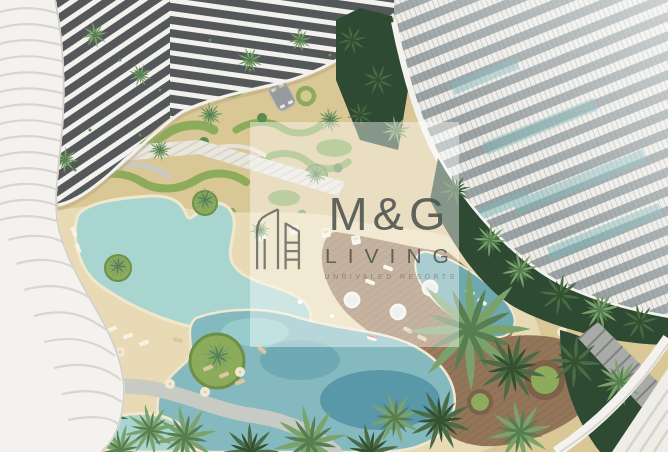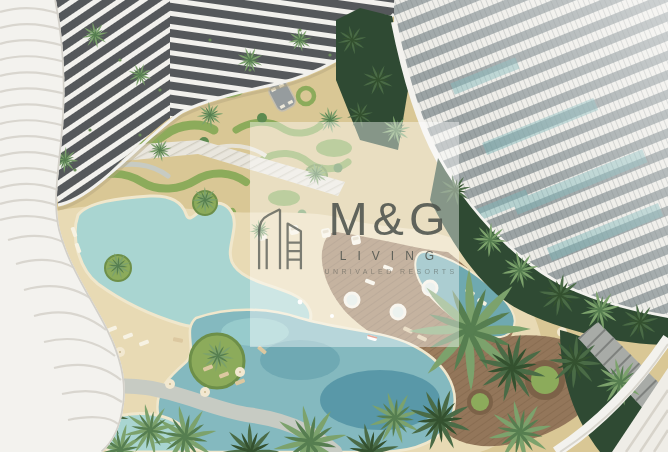--- a/index.html
+++ b/index.html
@@ -33,21 +33,21 @@
   .palm-dark{--palm1:var(--palm1-dark);--palm2:var(--palm2-dark);}
 
   
   .watermark{position:absolute;left:228px;top:122px;width:209px;height:225px;
     background:var(--panel);display:flex;align-items:center;justify-content:center;margin-left:22px;}
   .wm-row{display:flex;align-items:center;gap:12px;}
   .wm-icon{opacity:.72;}
   .wm-icon path{stroke:var(--wm-text);stroke-width:2.4;fill:none;stroke-linejoin:round;}
   .wm-text{display:flex;flex-direction:column;align-items:center;color:var(--wm-text);}
   .wm-brand{font-size:47px;font-weight:400;letter-spacing:5px;line-height:1;opacity:.88;}
-  .wm-sub{font-size:12px;letter-spacing:11px;margin:7px 0 0 6px;opacity:.85;}
+  .wm-sub{font-size:21px;letter-spacing:11px;margin:7px 0 0 6px;opacity:.85;}
   .wm-tag{font-size:7px;letter-spacing:3.4px;margin:5px 0 0 3px;opacity:.5;}
 </style>
 </head>
 <body>
 
 <div class="stage">
 <svg class="scene" width="668" height="452" viewBox="0 0 668 452">
   <defs>
     <pattern id="floorsTop" width="24" height="13" patternUnits="userSpaceOnUse" patternTransform="rotate(8)">
       <rect width="24" height="13" fill="var(--floor-dark)"></rect>

